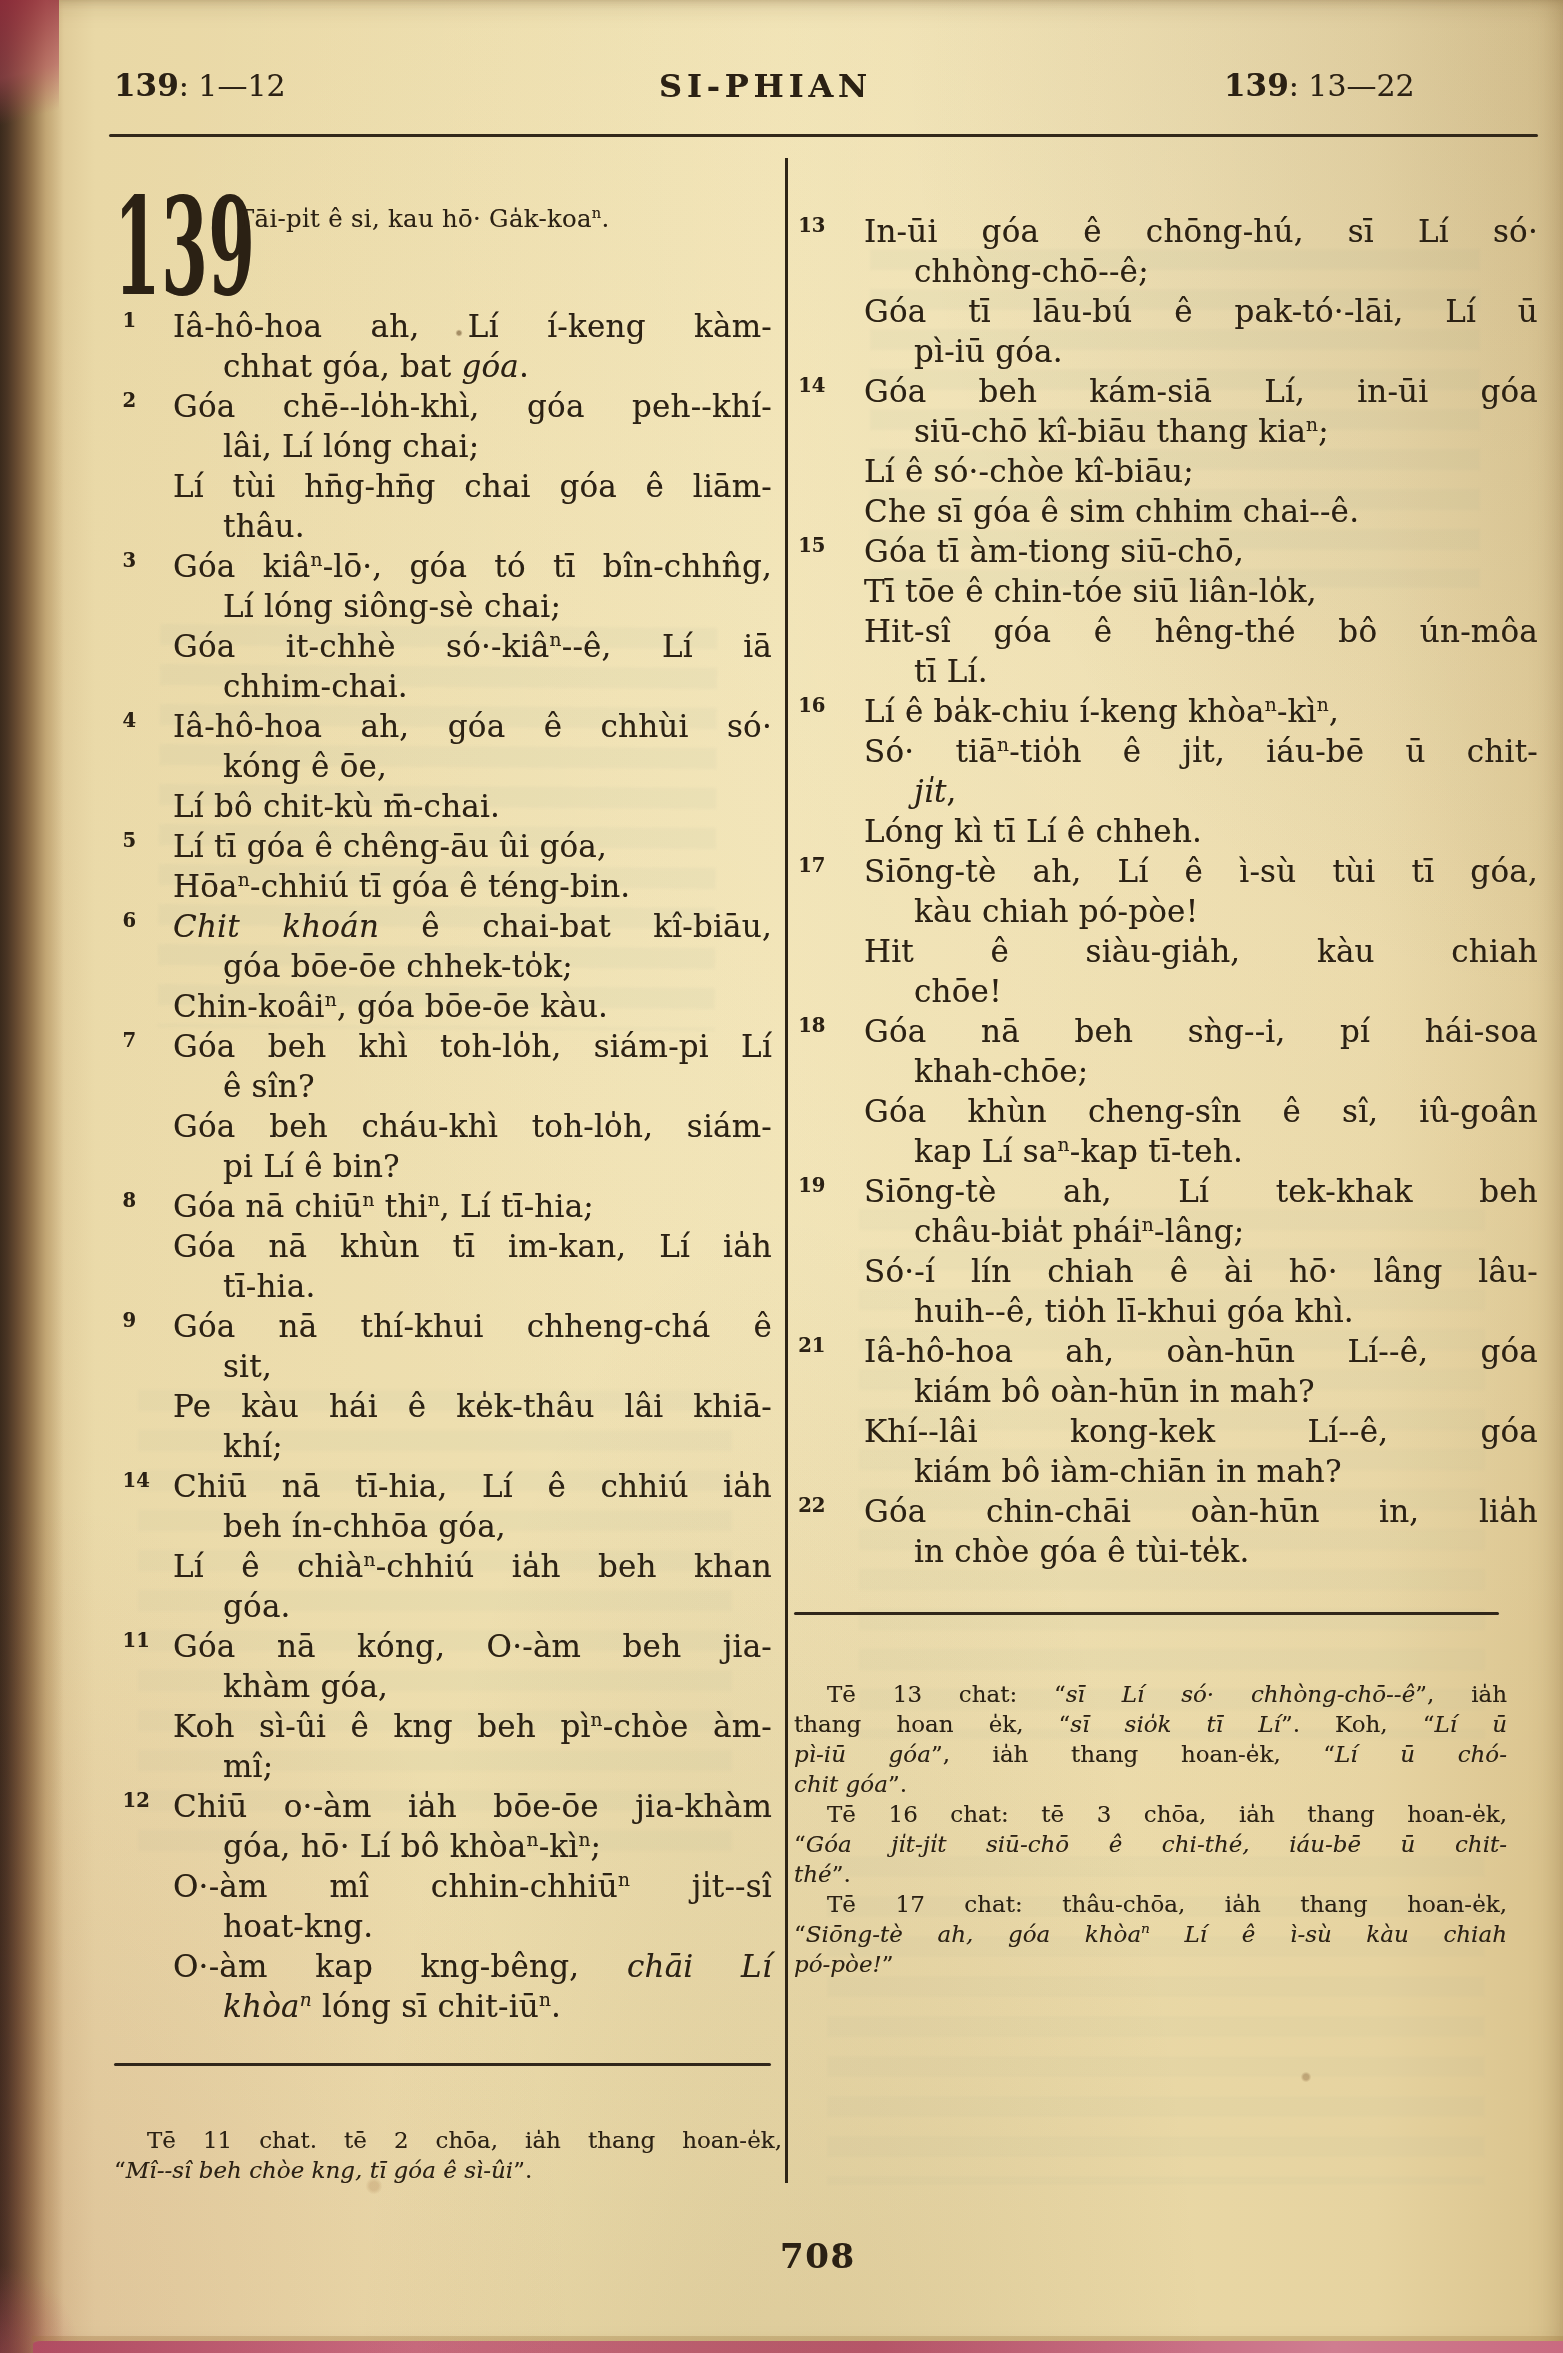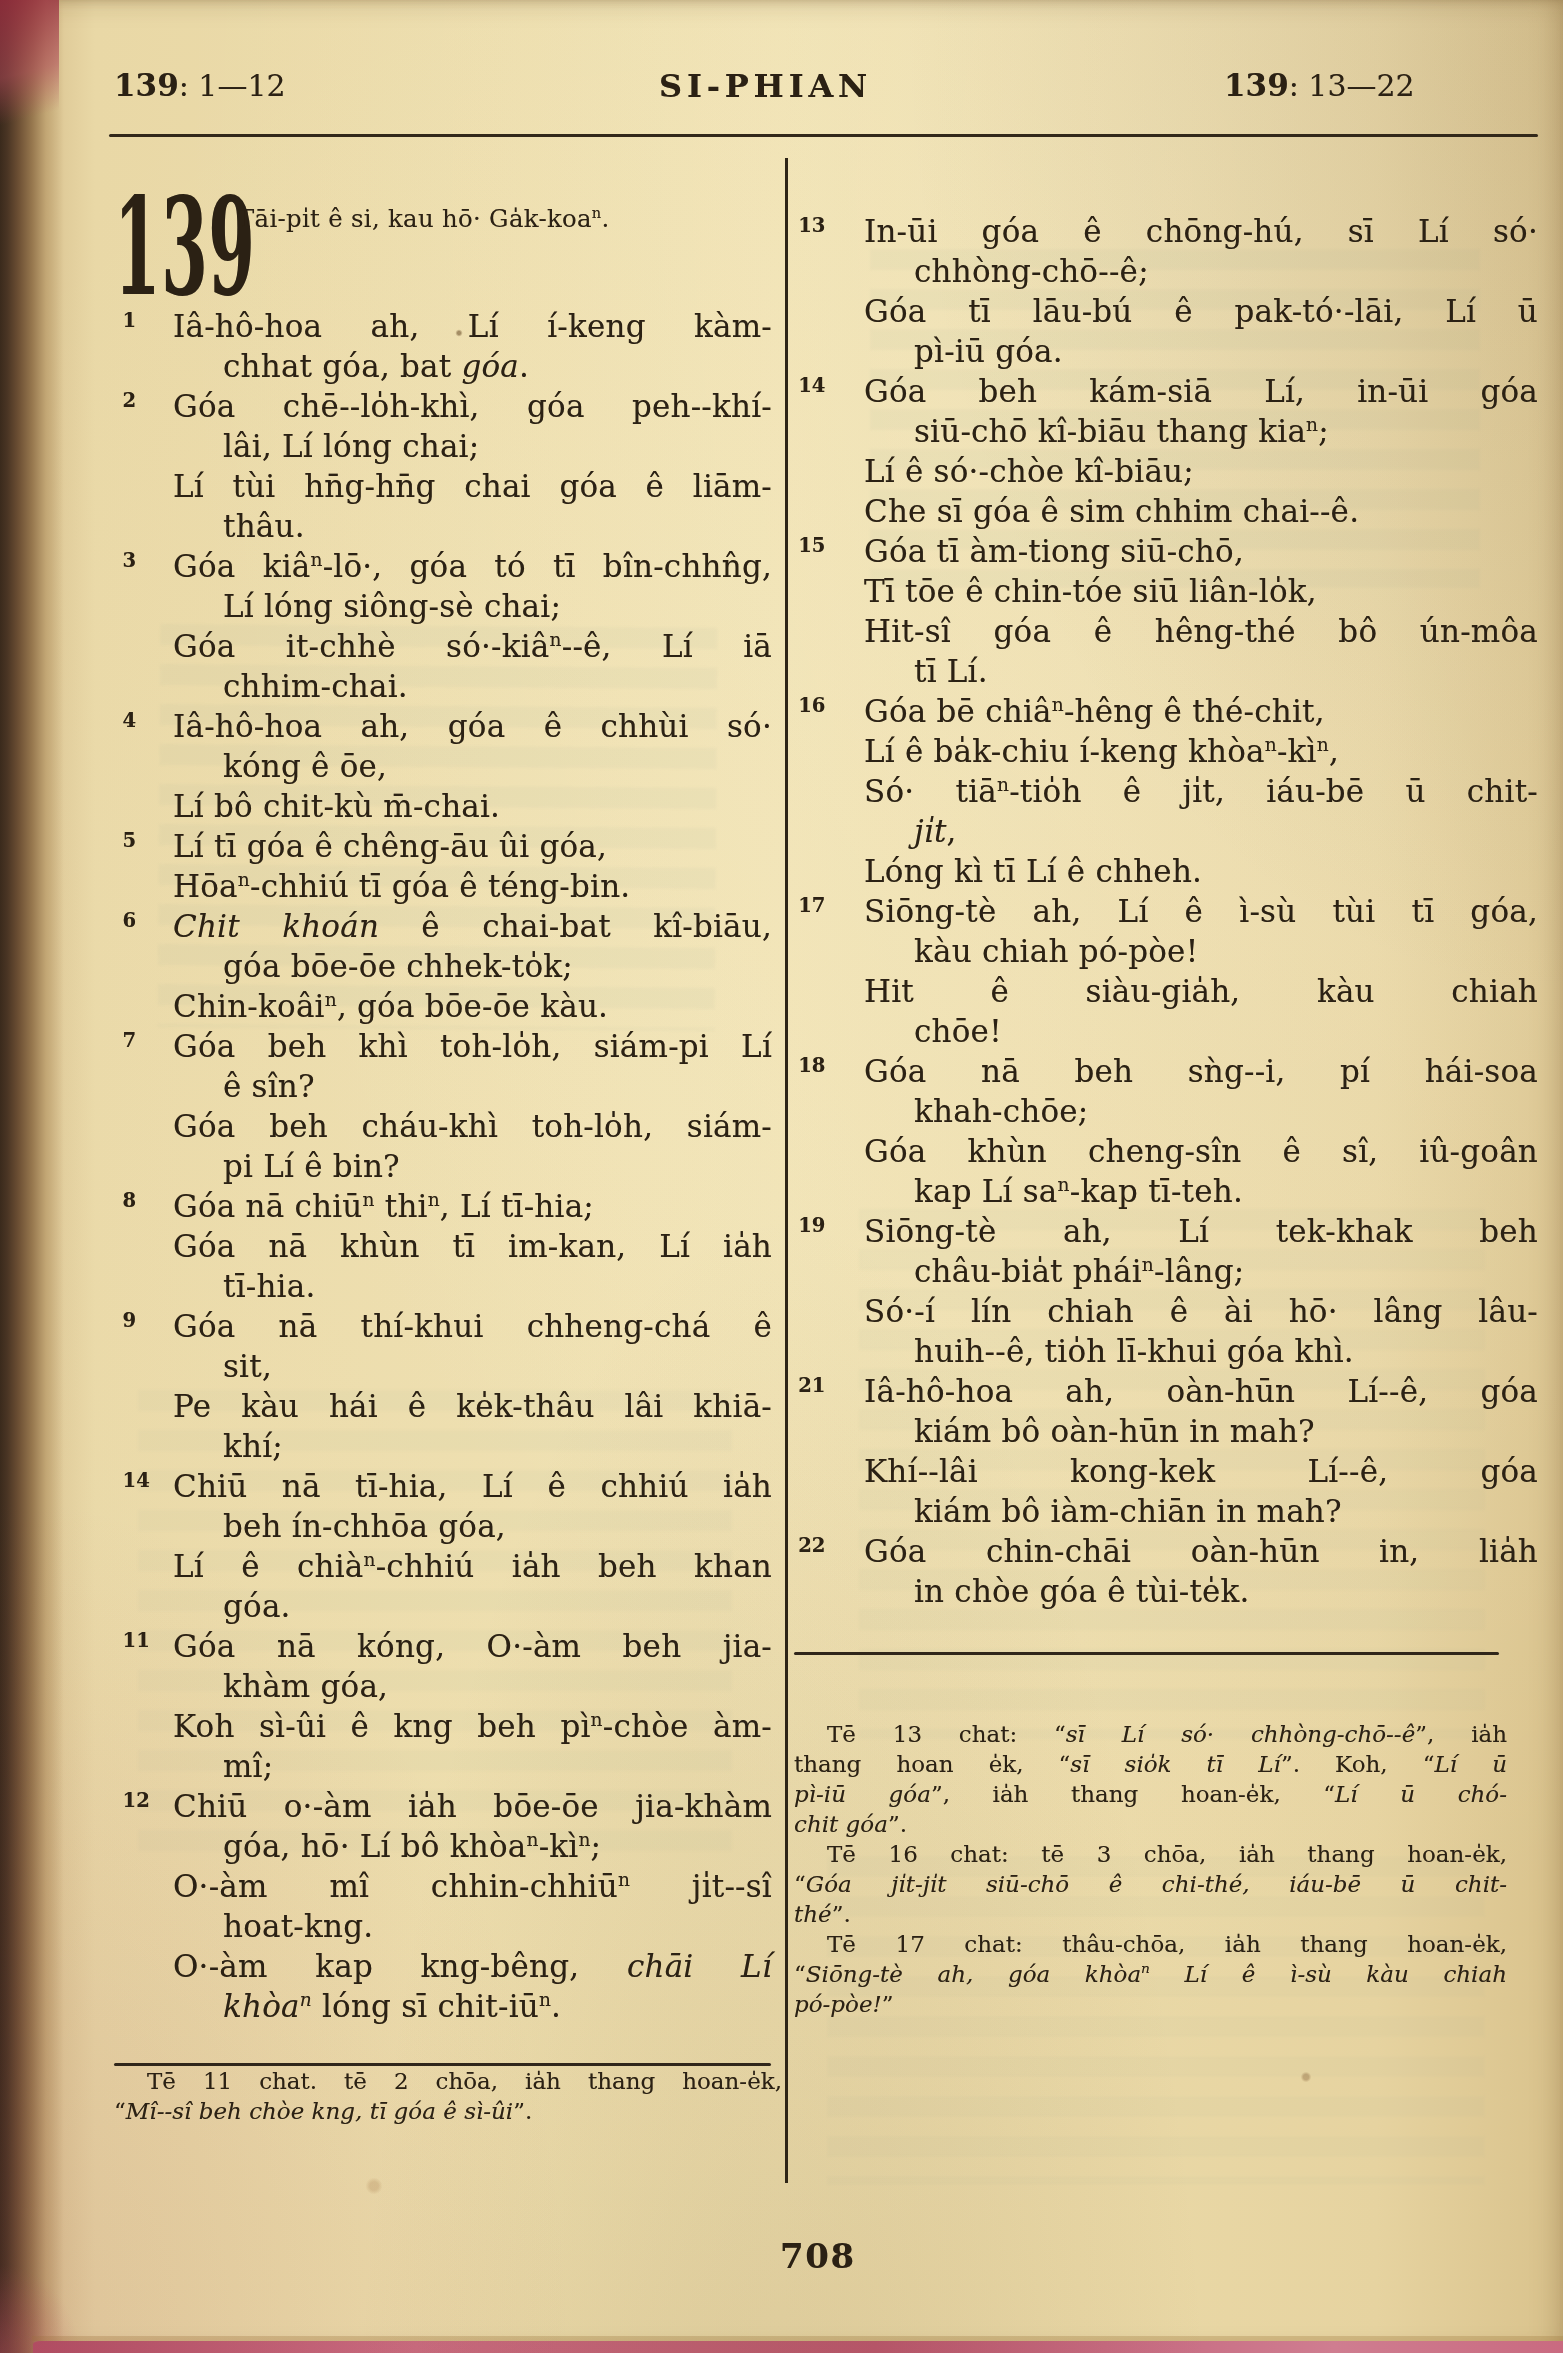--- a/index.html
+++ b/index.html
@@ -68,21 +68,21 @@
   .vnum{position:absolute;left:8.5px;top:3.2px;font-size:19.6px;font-weight:bold;}
   .col-right .vnum{left:4.2px;}
   .vline{font-size:31px;line-height:40px;letter-spacing:0.2px;}
   .vline.ind{padding-left:50px;}
   .stretch{text-align:justify;text-align-last:justify;}
   sup.sn{font-size:60%;vertical-align:super;line-height:0;}
 
   .fn-rule{height:2.7px;background:#30261a;border-radius:1.6px;}
   .col-left .fn-rule{margin-top:37px;width:657px;}
   .col-right .fn-rule{margin-top:41px;width:705px;}
-  .footnotes{font-size:23px;line-height:30px;}
+  .footnotes{margin-top:59px;font-size:23px;line-height:30px;}
   .col-right .footnotes{margin-top:64px;width:713px;}
   .col-left .footnotes{width:668px;}
   .fn-line.fn-first{text-indent:33px;}
 
   .pagenum{position:absolute;left:0;top:2236px;width:1564px;text-align:center;z-index:6;
     font-size:34px;font-weight:bold;letter-spacing:1.6px;text-indent:32px;margin-left:20px;}
 </style>
 </head>
 <body>
 
@@ -219,21 +219,20 @@
         </div>
         <div class="verse">
           <span class="vnum">15</span>
           <div class="vline">Góa tī àm-tiong siū-chō,</div>
           <div class="vline">Tī tōe ê chin-tóe siū liân-lo̍k,</div>
           <div class="vline stretch">Hit-sî góa ê hêng-thé bô ún-môa</div>
           <div class="vline ind">tī Lí.</div>
         </div>
         <div class="verse">
           <span class="vnum">16</span>
-          <div class="vline">Góa bē chiâ<sup class="sn">n</sup>-hêng ê thé-chit,</div>
           <div class="vline">Lí ê ba̍k-chiu í-keng khòa<sup class="sn">n</sup>-kì<sup class="sn">n</sup>,</div>
           <div class="vline stretch">Só· tiā<sup class="sn">n</sup>-tio̍h ê ji̍t, iáu-bē ū chit-</div>
           <div class="vline ind"><i>ji̍t</i>,</div>
           <div class="vline">Lóng kì tī Lí ê chheh.</div>
         </div>
         <div class="verse">
           <span class="vnum">17</span>
           <div class="vline stretch">Siōng-tè ah, Lí ê ì-sù tùi tī góa,</div>
           <div class="vline ind">kàu chiah pó-pòe!</div>
           <div class="vline stretch">Hit ê siàu-gia̍h, kàu chiah</div>

